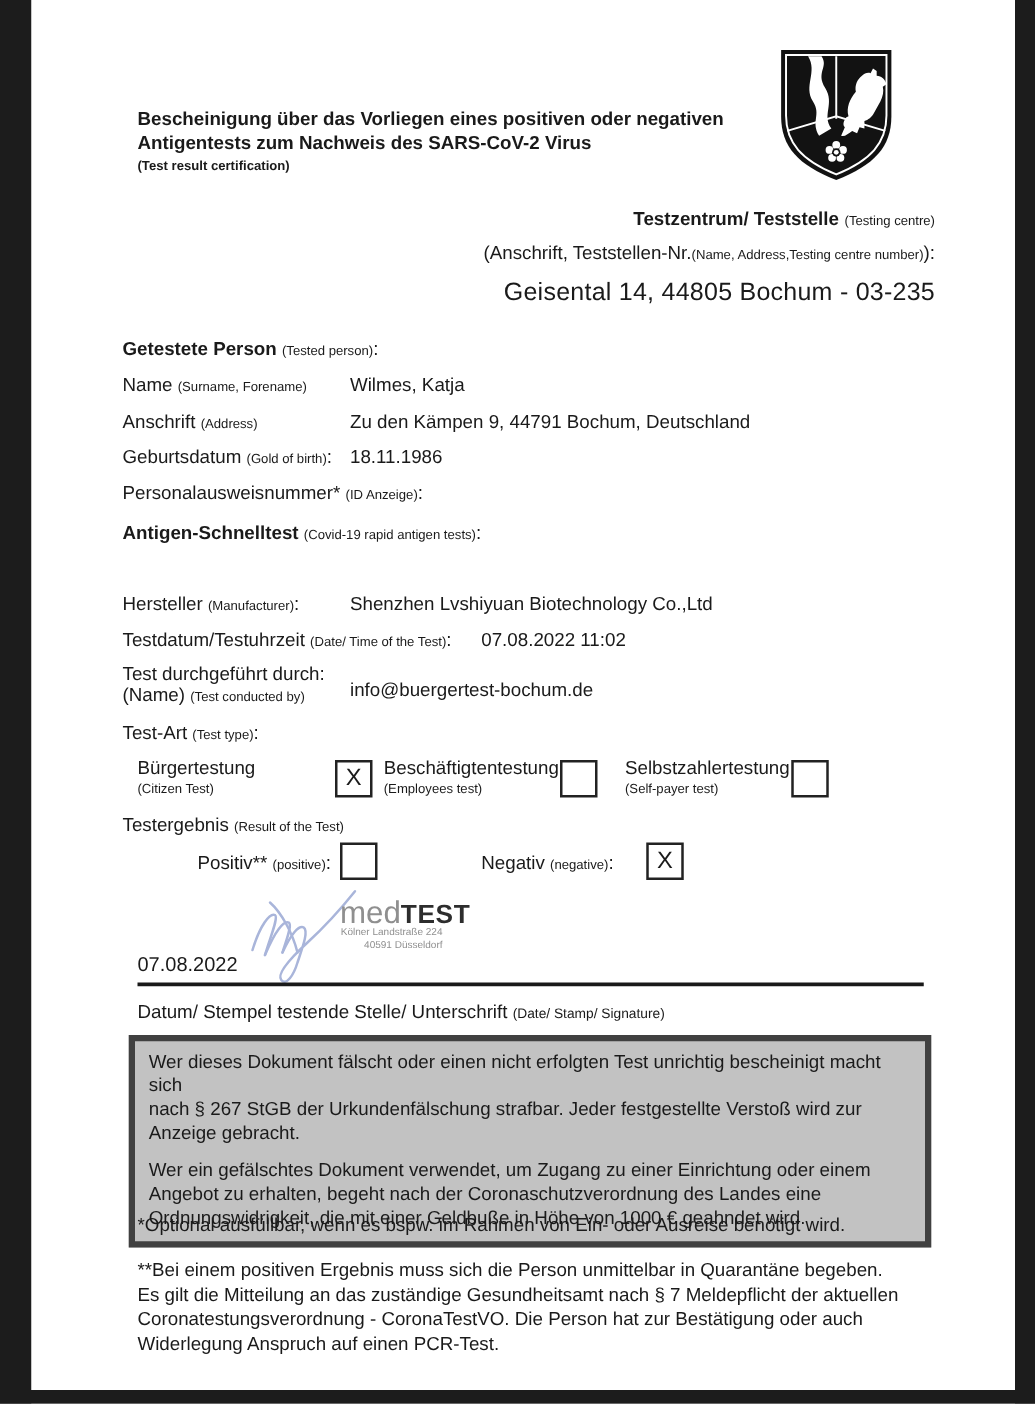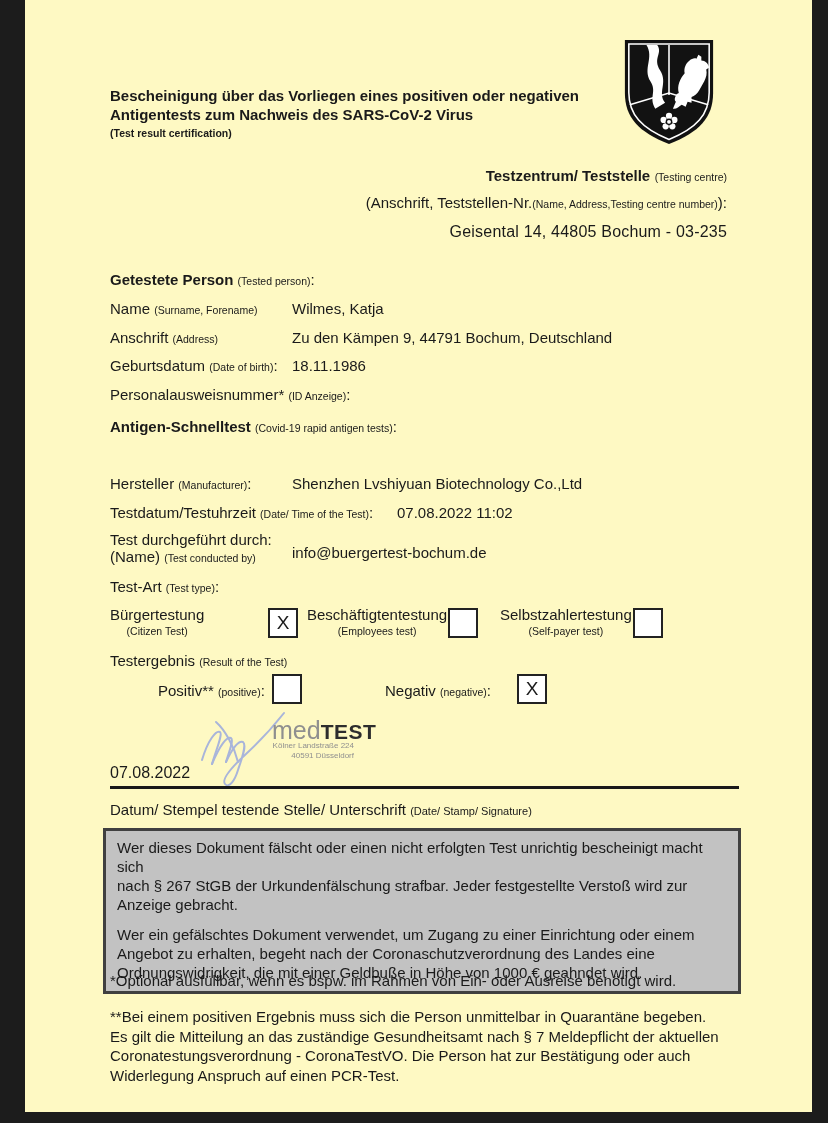--- a/index.html
+++ b/index.html
@@ -1,55 +1,55 @@
 <!DOCTYPE html>
 <html><head>
 <meta charset="utf-8">
 <style>
   html,body{margin:0;padding:0;background:#1c1c1c;}
-  .screen{position:relative;width:828px;height:1123px;background:#fef9c3;overflow:hidden;
+  .screen{position:relative;width:828px;height:1123px;background:#ffffff;overflow:hidden;
           font-family:"Liberation Sans",sans-serif;color:#1a1a1a;}
   .bar{position:absolute;background:#1c1c1c;}
   .bar-left{left:0;top:0;width:25px;height:1123px;}
   .bar-right{left:812px;top:0;width:16px;height:1123px;}
   .bar-bottom{left:0;top:1112px;width:828px;height:11px;}
 
   .abs{position:absolute;}
   .b{font-weight:bold;}
   .t15{font-size:15px;line-height:19px;}
   .t16{font-size:16px;}
   .note{font-size:10.5px;color:#1a1a1a;}
   .small-val{font-size:12px;}
 
   .title{left:110px;top:86px;width:560px;}
   .title .sub{font-size:10.5px;font-weight:bold;margin-top:3px;}
 
   .coa{left:620px;top:36px;}
 
-  .centre{right:101px;top:166px;text-align:right;width:480px;}
-  .centre .addr{font-size:16px;margin-top:11px;letter-spacing:.2px;}
-
-  .row{position:absolute;left:110px;width:700px;font-size:15px;}
+  .centre{right:80px;top:166px;text-align:right;width:480px;}
+  .centre .addr{font-size:20px;margin-top:11px;letter-spacing:.2px;}
+
+  .row{position:absolute;left:98px;width:700px;font-size:15px;}
   .row .val{position:absolute;left:182px;top:0;white-space:nowrap;}
   .row .val-far{position:absolute;left:287px;top:0;white-space:nowrap;}
 
   .cbox{position:absolute;width:26px;height:26px;border:2px solid #222;background:#fff;
         text-align:center;line-height:26px;font-size:19px;}
-  .cb-label{position:absolute;font-size:15px;line-height:17px;text-align:center;}
+  .cb-label{position:absolute;font-size:15px;line-height:17px;}
   .cb-label .note{display:block;}
 
   .sig-svg{left:192px;top:700px;}
   .stamp-brand{left:272px;top:716px;white-space:nowrap;}
   .stamp-brand .light{font-size:25px;color:#8f8f8f;}
   .stamp-brand .bold{font-size:21px;font-weight:bold;color:#2d2d2d;letter-spacing:.5px;text-align:right;}
   .stamp-addr{left:272px;top:741px;width:82px;text-align:right;font-size:8px;color:#8f8f8f;line-height:10px;}
 
   .rule{left:110px;top:786px;width:629px;height:3px;background:#191919;}
 
-  .warnbox{left:103px;top:828px;width:610px;background:#c2c2c2;border:3px solid #404040;
+  .warnbox{left:103px;top:828px;width:610px;background:#c2c2c2;border:5px solid #404040;
            padding:7px 11px 9px 11px;font-size:15px;line-height:19px;}
   .warnbox .gap{height:11px;}
 
   .foot{font-size:15px;line-height:19.5px;}
 </style>
 </head>
 <body>
 
 <div class="screen">
   <div class="bar bar-left"></div>
@@ -105,21 +105,21 @@
   </div>
 
   <div class="row" style="top:329px">
     <span>Anschrift</span>
     <span class="note">(Address)</span>
     <span class="val">Zu den Kämpen 9, 44791 Bochum, Deutschland</span>
   </div>
 
   <div class="row" style="top:357px">
     <span>Geburtsdatum</span>
-    <span class="note">(Date of birth)</span><span>:</span>
+    <span class="note">(Gold of birth)</span><span>:</span>
     <span class="val">18.11.1986</span>
   </div>
 
   <div class="row" style="top:386px">
     <span>Personalausweisnummer*</span>
     <span class="note">(ID Anzeige)</span><span>:</span>
     <span class="val"></span>
   </div>
 
   <div class="row" style="top:418px">

